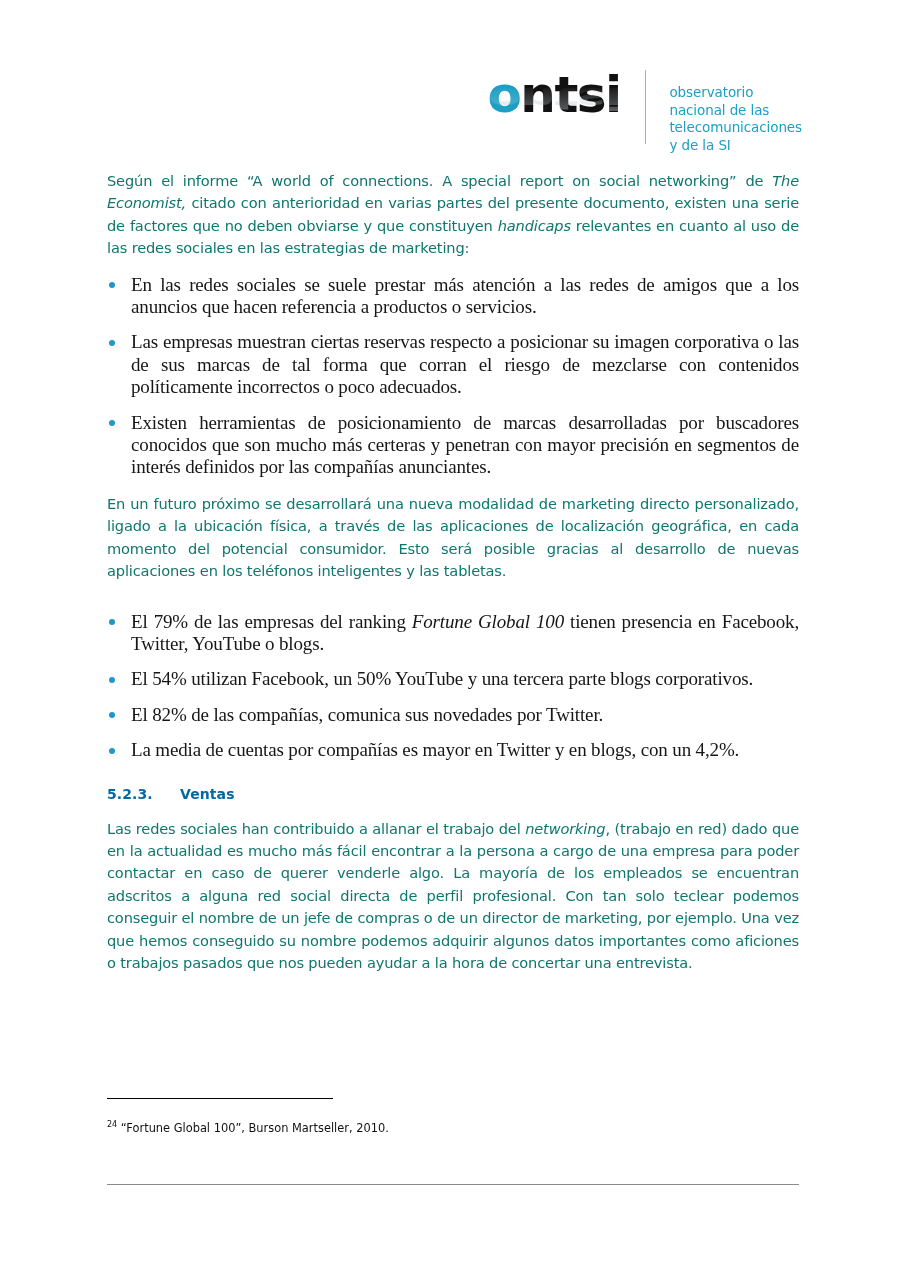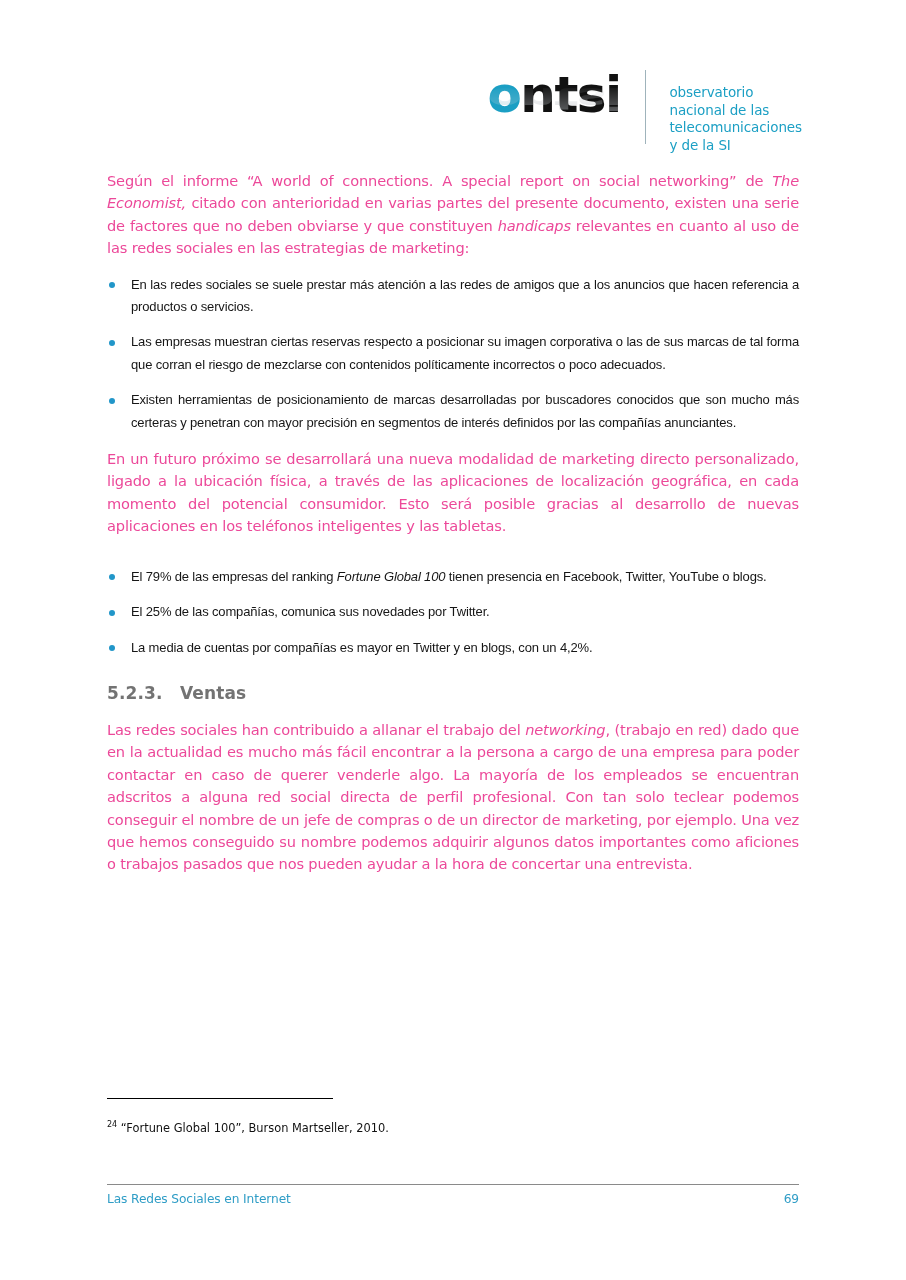--- a/index.html
+++ b/index.html
@@ -102,38 +102,38 @@
     top: 170px;
     width: 692px;
   }
 
   p.body-text {
     margin: 0 0 0 0;
     font-family: "DejaVu Sans", sans-serif;
     font-size: 14.6px;
     line-height: 22.4px;
     text-align: justify;
-    color: #ec4899;
+    color: #0f766e;
     letter-spacing: -0.15px;
   }
 
   .block-gap-lg { height: 14px; }
 
   ul.bullets {
     list-style: none;
     margin: 0;
     padding: 0;
   }
   ul.bullets.loose li + li { margin-top: 13px; }
 
   ul.bullets li {
     position: relative;
     padding-left: 24px;
-    font-family: Liberation Sans, sans-serif;
-    font-size: 13px;
+    font-family: Liberation Serif, serif;
+    font-size: 19px;
     line-height: 22.4px;
     text-align: justify;
     color: #161616;
     letter-spacing: -0.15px;
   }
   ul.bullets li::before {
     content: "";
     position: absolute;
     left: 2px;
     top: 8.5px;
@@ -149,23 +149,23 @@
     font-size: 9.6px;
     vertical-align: super;
     line-height: 0;
   }
 
   
   .section-heading {
     display: flex;
     align-items: baseline;
     font-family: "DejaVu Sans", sans-serif;
-    font-size: 17px;
+    font-size: 14px;
     font-weight: 700;
-    color: #737373;
+    color: #0369a1;
     letter-spacing: 0.1px;
   }
   .section-heading .num { width: 73px; flex: 0 0 73px; }
   .section-heading .title { }
 
   
   .footnote-area {
     position: absolute;
     left: 107px;
     top: 1098px;
@@ -249,21 +249,22 @@
 
     <p class="body-text">En un futuro próximo se desarrollará una nueva modalidad de marketing directo personalizado, ligado a la ubicación física, a través de las aplicaciones de localización geográfica, en cada momento del potencial consumidor. Esto será posible gracias al desarrollo de nuevas aplicaciones en los teléfonos inteligentes y las tabletas.</p>
 
     <div class="block-gap-lg"></div>
 
 
     <div class="block-gap-lg"></div>
 
     <ul class="bullets loose">
       <li><span>El 79% de las empresas del ranking </span><em>Fortune Global 100</em><span> tienen presencia en Facebook, Twitter, YouTube o blogs.</span></li>
-      <li><span>El 25% de las compañías, comunica sus novedades por Twitter.</span></li>
+      <li><span>El 54% utilizan Facebook, un 50% YouTube y una tercera parte blogs corporativos.</span></li>
+      <li><span>El 82% de las compañías, comunica sus novedades por Twitter.</span></li>
       <li><span>La media de cuentas por compañías es mayor en Twitter y en blogs, con un 4,2%.</span></li>
     </ul>
 
     <div style="height:24px"></div>
 
     <div class="section-heading">
       <span class="num">5.2.3.</span>
       <span class="title">Ventas</span>
     </div>
 
@@ -273,19 +274,15 @@
 
   </div>
 
   <div class="footnote-area">
     <div class="footnote-rule"></div>
     <div class="footnote-text"><sup>24</sup> <span>“Fortune Global 100”, Burson Martseller, 2010.</span></div>
   </div>
 
   <div class="page-footer">
     <div class="footer-rule"></div>
-    <div class="footer-row">
-      <span>Las Redes Sociales en Internet</span>
-      <span>69</span>
-    </div>
   </div>
 
 </div>
 
 </body></html>

